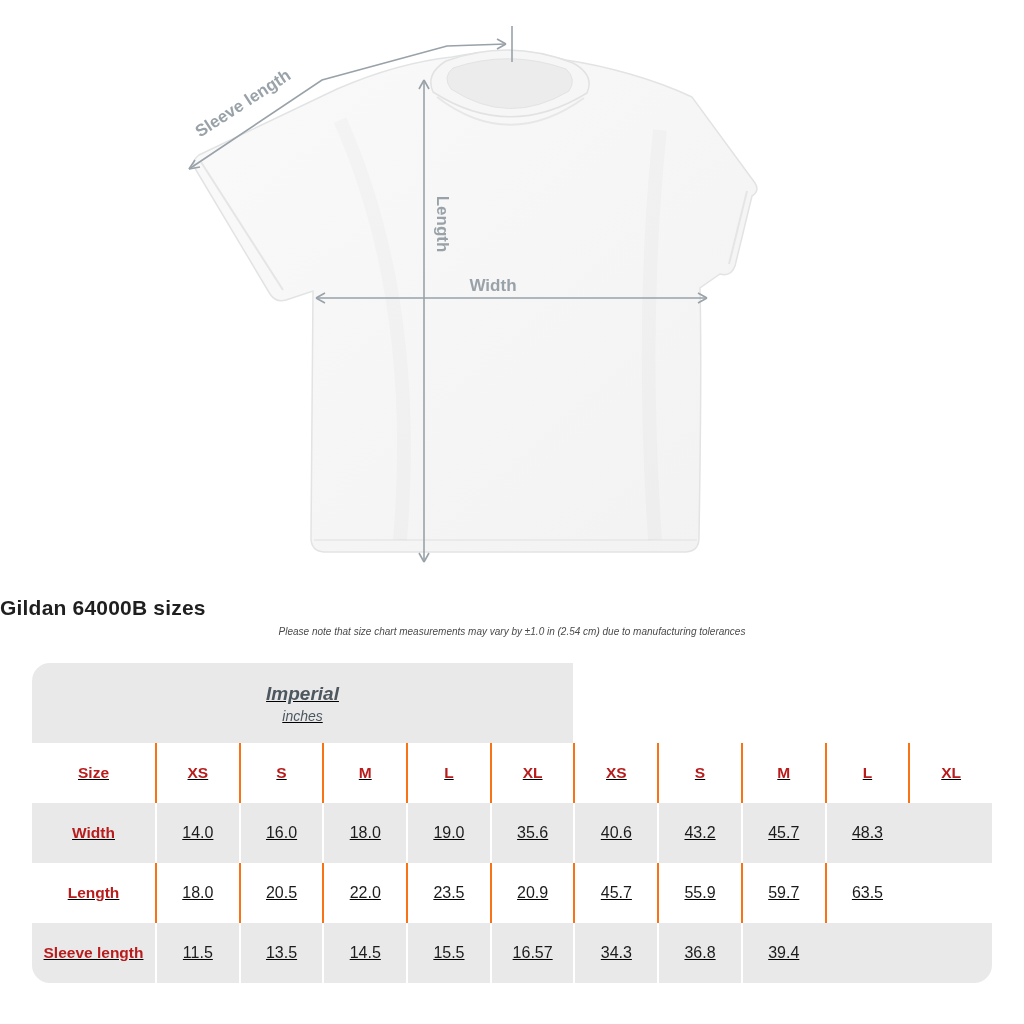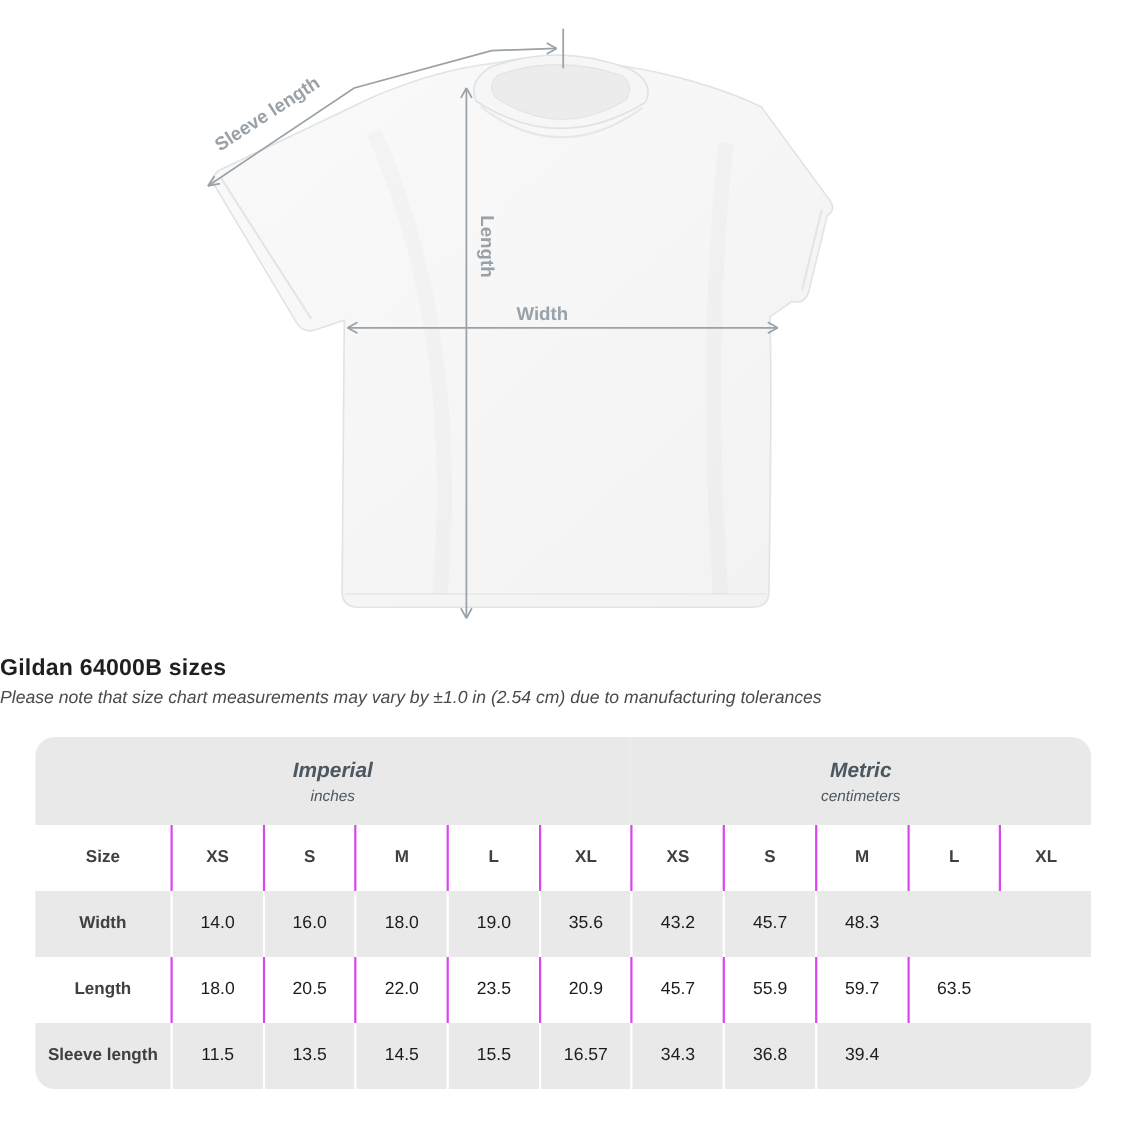--- a/index.html
+++ b/index.html
@@ -9,45 +9,45 @@
   
   .figure-wrap{width:1024px;height:592px;}
   svg{display:block;}
 
   
   .page-title{
     margin:4px 0 6px; text-align:left;
     font-size:21px; font-weight:700; color:#1f1f1f; letter-spacing:.2px;
   }
   .tolerance-note{
-    margin:0 0 26px; text-align:left;
-    font-style:italic; font-size:16px; color:#4a4a4a;
+    margin:0 0 26px; text-align:center;
+    font-style:italic; font-size:10px; color:#4a4a4a;
   }
 
   
   .size-table{
     width:960px; margin:0 auto;
-    border-radius:18px; overflow:hidden;
+    border-radius:18px; overflow:hidden;text-decoration:underline;
   }
   .band{display:grid; grid-template-columns:541px 419px; height:80px;}
   .band-cell{
     background:#e9e9ea; display:flex; flex-direction:column;
     align-items:center; justify-content:center; gap:3px;
   }
   .band-name{font-size:19px; font-weight:700; font-style:italic; color:#4d575f;}
   .band-unit{font-size:14px; font-style:italic; color:#4d575f;}
 
   .trow{display:grid; grid-template-columns:123px repeat(10,1fr); height:60px;}
   .trow.gray{background:#e9e9ea;}
   .cell{
     display:flex; align-items:center; justify-content:center;
     font-size:16px; color:#1c1c1c;
   }
-  .cell.hdr{font-weight:700; font-size:15.5px; color:#404040;}
-  .trow .cell + .cell{border-left:2px solid #d946ef;}
+  .cell.hdr{font-weight:700; font-size:15.5px; color:#b91c1c;}
+  .trow .cell + .cell{border-left:2px solid #f97316;}
   .trow.gray .cell + .cell{border-left-color:#ffffff;}
 </style>
 </head>
 <body>
 
 <div class="page">
 
   <div class="figure-wrap">
     <svg width="1024" height="592" viewBox="0 0 1024 592">
       <defs>
@@ -111,24 +111,20 @@
   <h1 class="page-title">Gildan 64000B sizes</h1>
   <p class="tolerance-note">Please note that size chart measurements may vary by ±1.0 in (2.54 cm) due to manufacturing tolerances</p>
 
   <div class="size-table">
 
     <div class="band">
       <div class="band-cell">
         <div class="band-name">Imperial</div>
         <div class="band-unit">inches</div>
       </div>
-      <div class="band-cell">
-        <div class="band-name">Metric</div>
-        <div class="band-unit">centimeters</div>
-      </div>
     </div>
 
     <div class="trow">
       <div class="cell hdr">Size</div>
       <div class="cell hdr">XS</div>
       <div class="cell hdr">S</div>
       <div class="cell hdr">M</div>
       <div class="cell hdr">L</div>
       <div class="cell hdr">XL</div>
       <div class="cell hdr">XS</div>
@@ -138,20 +134,21 @@
       <div class="cell hdr">XL</div>
     </div>
 
     <div class="trow gray">
       <div class="cell hdr">Width</div>
       <div class="cell">14.0</div>
       <div class="cell">16.0</div>
       <div class="cell">18.0</div>
       <div class="cell">19.0</div>
       <div class="cell">35.6</div>
+      <div class="cell">40.6</div>
       <div class="cell">43.2</div>
       <div class="cell">45.7</div>
       <div class="cell">48.3</div>
     </div>
 
     <div class="trow">
       <div class="cell hdr">Length</div>
       <div class="cell">18.0</div>
       <div class="cell">20.5</div>
       <div class="cell">22.0</div>

